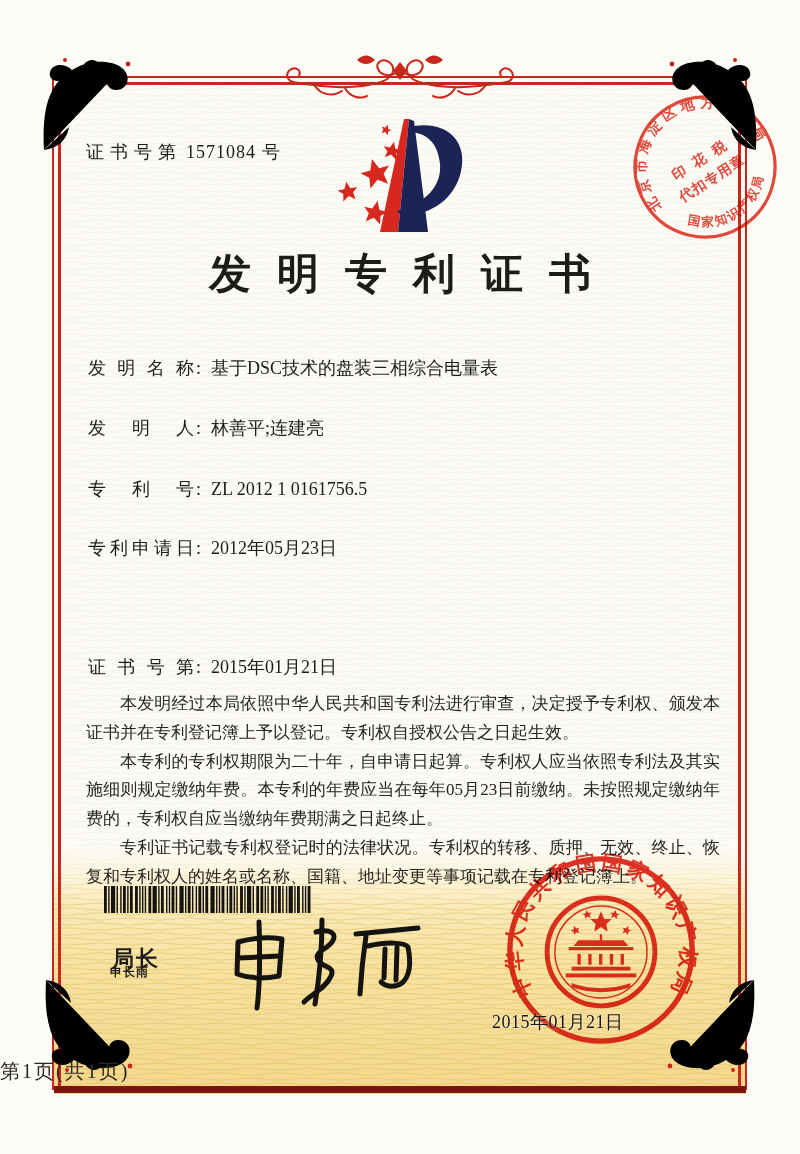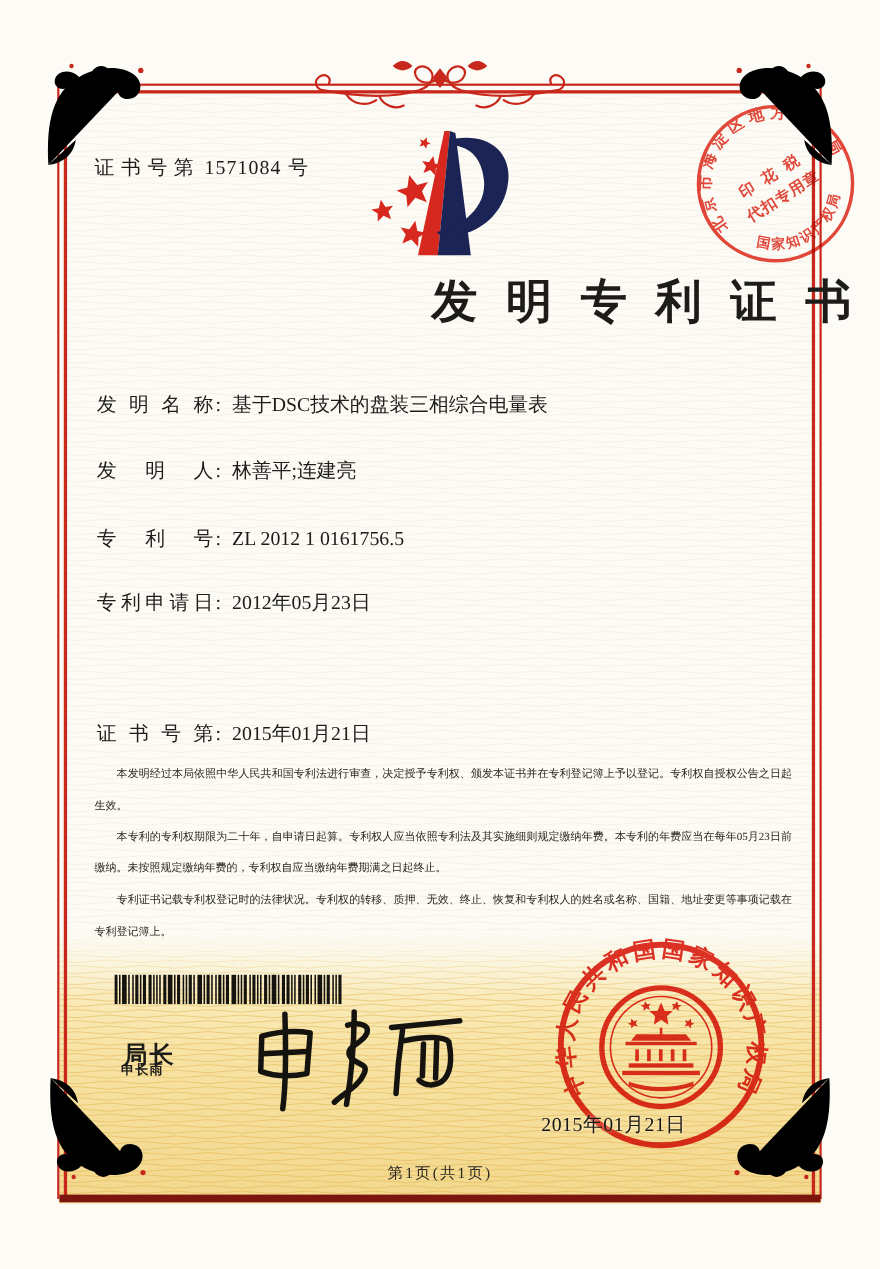--- a/index.html
+++ b/index.html
@@ -37,45 +37,45 @@
   .top-ornament path.f { fill:#c8271b; }
   
   .cert-no { position:absolute; left:86px; top:140px; font-size:18px; z-index:6; }
   .cert-no .lbl { letter-spacing:6px; }
   .cert-no .num { letter-spacing:1px; margin-left:4px; }
   .cert-no .suf { margin-left:6px; }
   .logo { position:absolute; left:332px; top:116px; width:140px; height:120px; z-index:6; }
   .tax-seal { position:absolute; left:628px; top:90px; width:154px; height:154px; z-index:7;
     transform:rotate(-32deg); opacity:.92; mix-blend-mode:multiply; }
   .tax-seal text { fill:#e2392b; font-weight:bold; font-family:"Liberation Serif","DejaVu Serif",serif; }
-  .doc-title { position:absolute; left:0; top:246px; width:100%; text-align:right;
+  .doc-title { position:absolute; left:0; top:246px; width:100%; text-align:center;
     font-size:42px; font-weight:700; letter-spacing:26px; padding-left:26px; z-index:6; }
   
   .frow { position:absolute; left:88px; width:640px; font-size:18px; z-index:6; white-space:nowrap; }
   .flabel { display:inline-block; width:106px; text-align:justify; text-align-last:justify; }
   .fcolon { margin:0 10px 0 2px; }
   
   .notice { position:absolute; left:86px; top:690px; width:634px; z-index:6;
-    font-size:10px; line-height:28.8px; text-align:justify; color:#27261f; }
+    font-size:17px; line-height:28.8px; text-align:justify; color:#27261f; }
   .notice p { text-indent:2em; }
   
   .barcode { position:absolute; left:104px; top:886px; width:208px; height:27px; z-index:6; }
   .barcode rect { fill:#151310; }
   .sig-title { position:absolute; left:112px; top:944px; font-size:22px; font-weight:600; z-index:6; letter-spacing:2px;}
   .sig-name  { position:absolute; left:110px; top:964px; font-size:12px; font-weight:700; z-index:6; letter-spacing:1px;}
   .signature { position:absolute; left:218px; top:914px; width:215px; height:100px; z-index:7; }
   .signature path { fill:none; stroke:#15130f; stroke-width:5; stroke-linecap:round; stroke-linejoin:round; }
   .official-seal { position:absolute; left:503px; top:852px; width:196px; height:196px; z-index:6;
     mix-blend-mode:multiply; opacity:.95; }
   .official-seal text { fill:#df281c; font-weight:bold; font-family:"Liberation Serif","DejaVu Serif",serif; }
   .official-seal .em { fill:#df281c; }
   .seal-date { position:absolute; left:492px; top:1010px; font-size:18px; z-index:8;
     letter-spacing:.5px; color:#181613; text-shadow:0 0 3px rgba(255,249,228,.85); }
-  .page-num { position:absolute; left:0; top:1058px; width:100%; text-align:center;
-    font-size:14px; letter-spacing:2px; z-index:6; color:#2a281f; }
+  .page-num { position:absolute; left:0; top:1058px; width:100%; text-align:left;
+    font-size:20px; letter-spacing:2px; z-index:6; color:#2a281f; }
 </style>
 </head>
 <body>
 
 <div class="page">
 
   <svg width="0" height="0" style="position:absolute" aria-hidden="true">
     <defs>
       <path id="star-shape" d="M0,-10 L2.94,-3.09 L9.51,-3.09 L4.76,1.18 L5.88,8.09 L0,3.9 L-5.88,8.09 L-4.76,1.18 L-9.51,-3.09 L-2.94,-3.09 Z"></path>
       <g id="flourish-shape">

